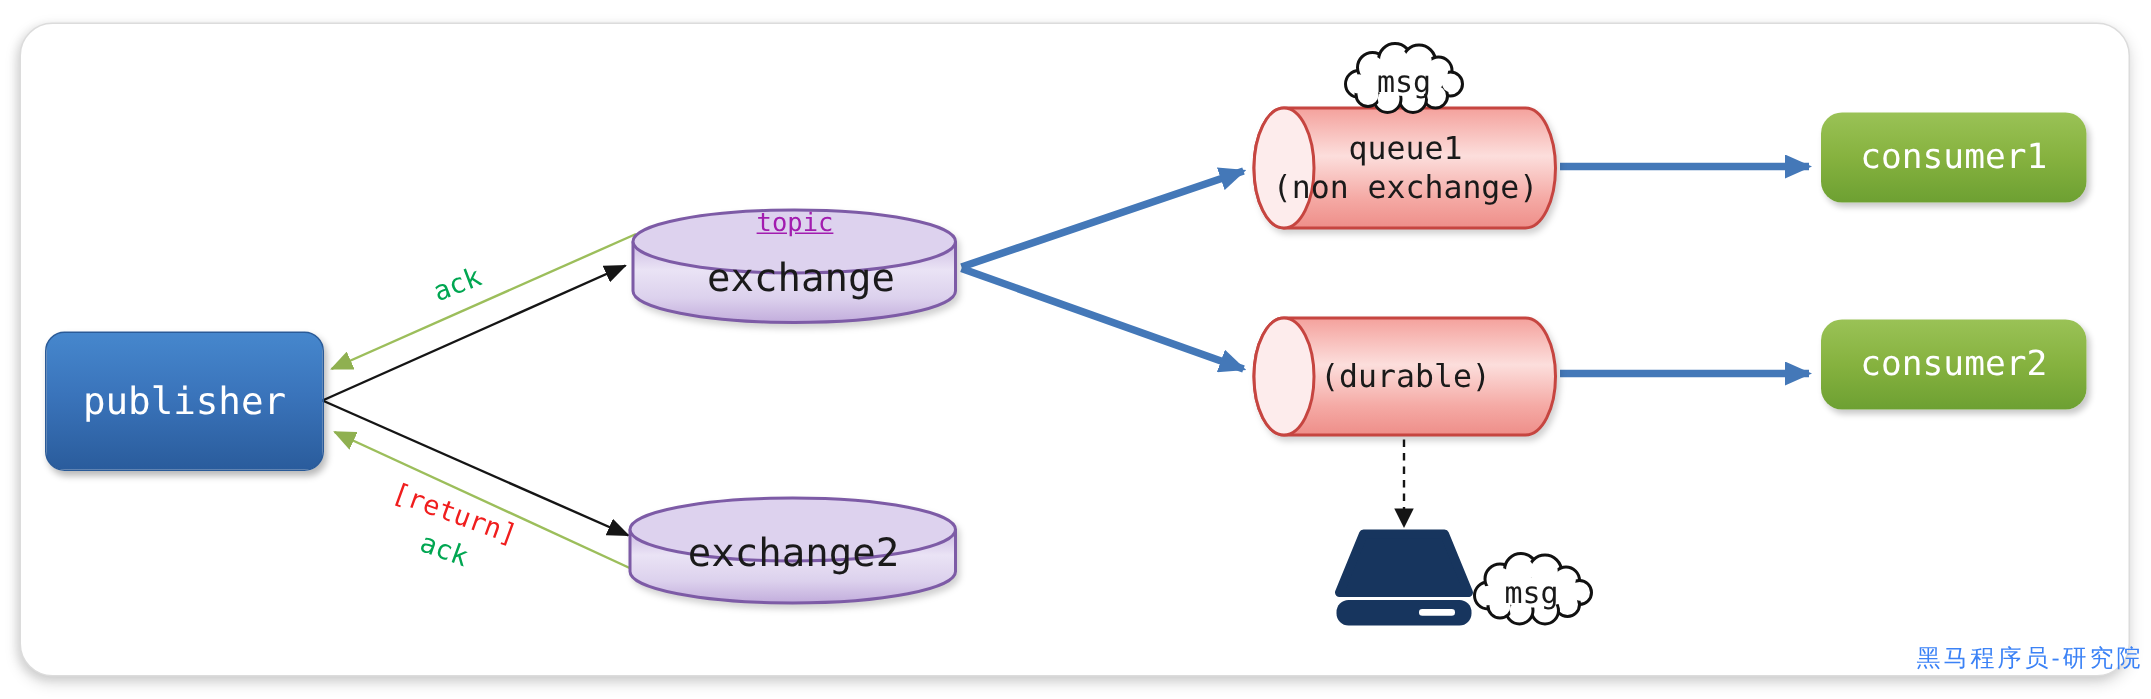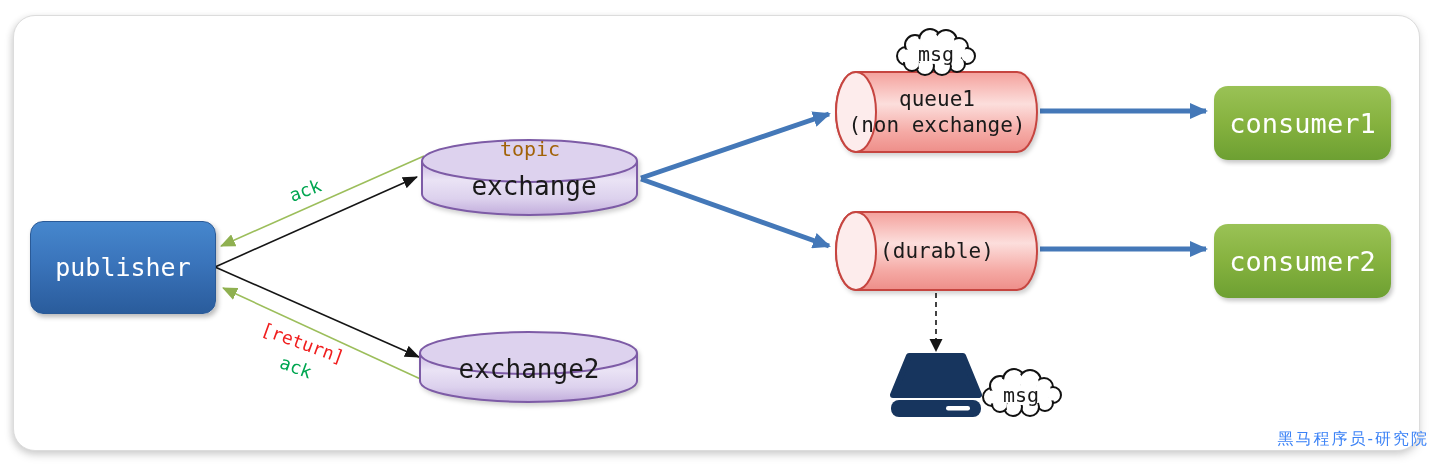--- a/index.html
+++ b/index.html
@@ -10,29 +10,29 @@
          background:#ffffff;border:1px solid #dcdcdc;border-radius:22px;
          box-shadow:0 4px 10px rgba(0,0,0,.15), -2px 2px 6px rgba(0,0,0,.08);}
   svg.layer{position:absolute;left:0;top:0;width:1434px;height:466px;}
 
   .node{position:absolute;display:flex;align-items:center;justify-content:center;
         color:#ffffff;}
   .publisher{left:30px;top:221px;width:184px;height:91px;border-radius:13px;
         background:linear-gradient(180deg,#4687cd 0%,#3a74bb 45%,#2a5c9c 100%);
         border:1px solid #2a5a97;box-shadow:2px 3px 5px rgba(0,0,0,.28);
         font-size:25px;}
-  .consumer{width:177px;height:74px;border-radius:14px;
+  .consumer{width:177px;height:60px;border-radius:14px;
         background:linear-gradient(180deg,#9ac256 0%,#86b23f 50%,#6da032 100%);
-        box-shadow:2px 3px 4px rgba(0,0,0,.22);font-size:27px;margin-top:11px;}
+        box-shadow:2px 3px 4px rgba(0,0,0,.22);font-size:23px;}
   .consumer1{left:1214px;top:75px;}
   .consumer2{left:1214px;top:213px;}
 
   .lbl{position:absolute;transform:translate(-50%,-50%);white-space:nowrap;
        color:#1a1a1a;text-align:center;}
-  .topic{font-size:20px;color:#a16207;}
+  .topic{font-size:17px;color:#a21caf;text-decoration:underline;}
   .exlbl{font-size:26px;}
   .qlbl{font-size:21px;line-height:26px;text-align:center;}
   .msg{font-size:20px;}
   .edge-lbl{font-size:18px;}
   .green-lbl{color:#00a651;}
   .red-lbl{color:#f01e1e;}
   .rot-up{transform:translate(-50%,-50%) rotate(-21deg);}
   .rot-dn{transform:translate(-50%,-50%) rotate(20deg);}
 
   .watermark{position:absolute;right:5px;bottom:16px;font-size:16px;

